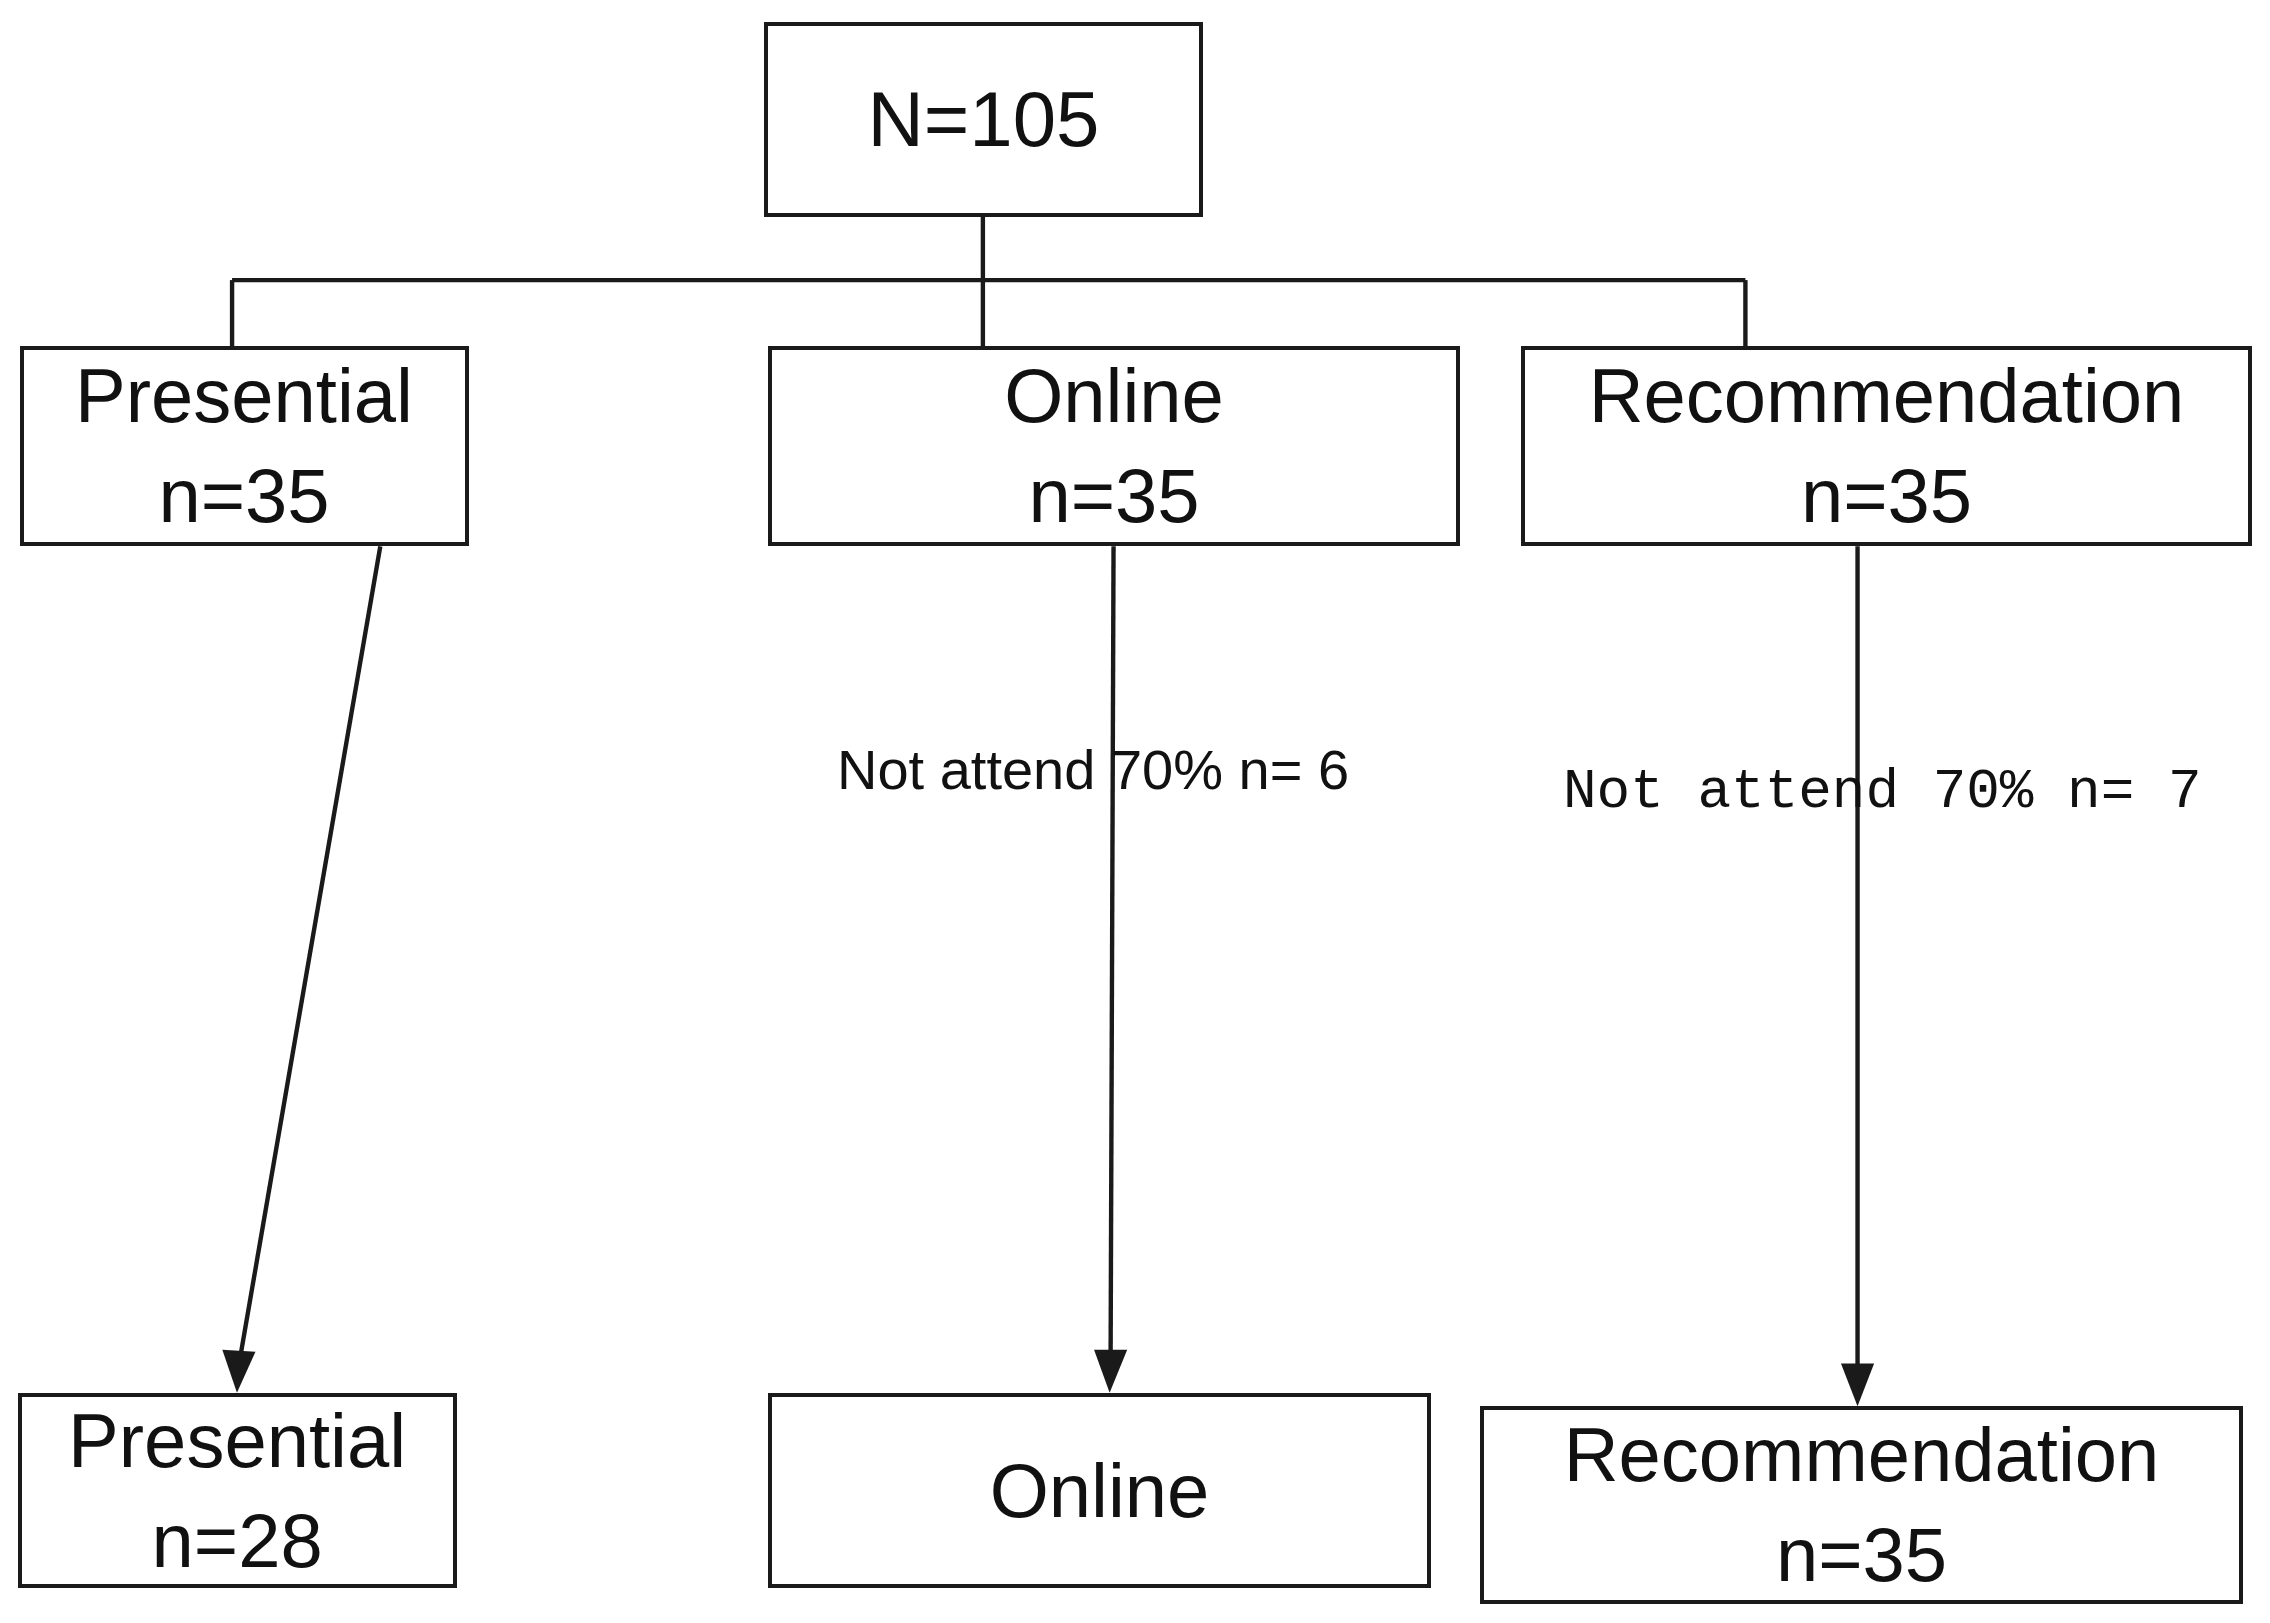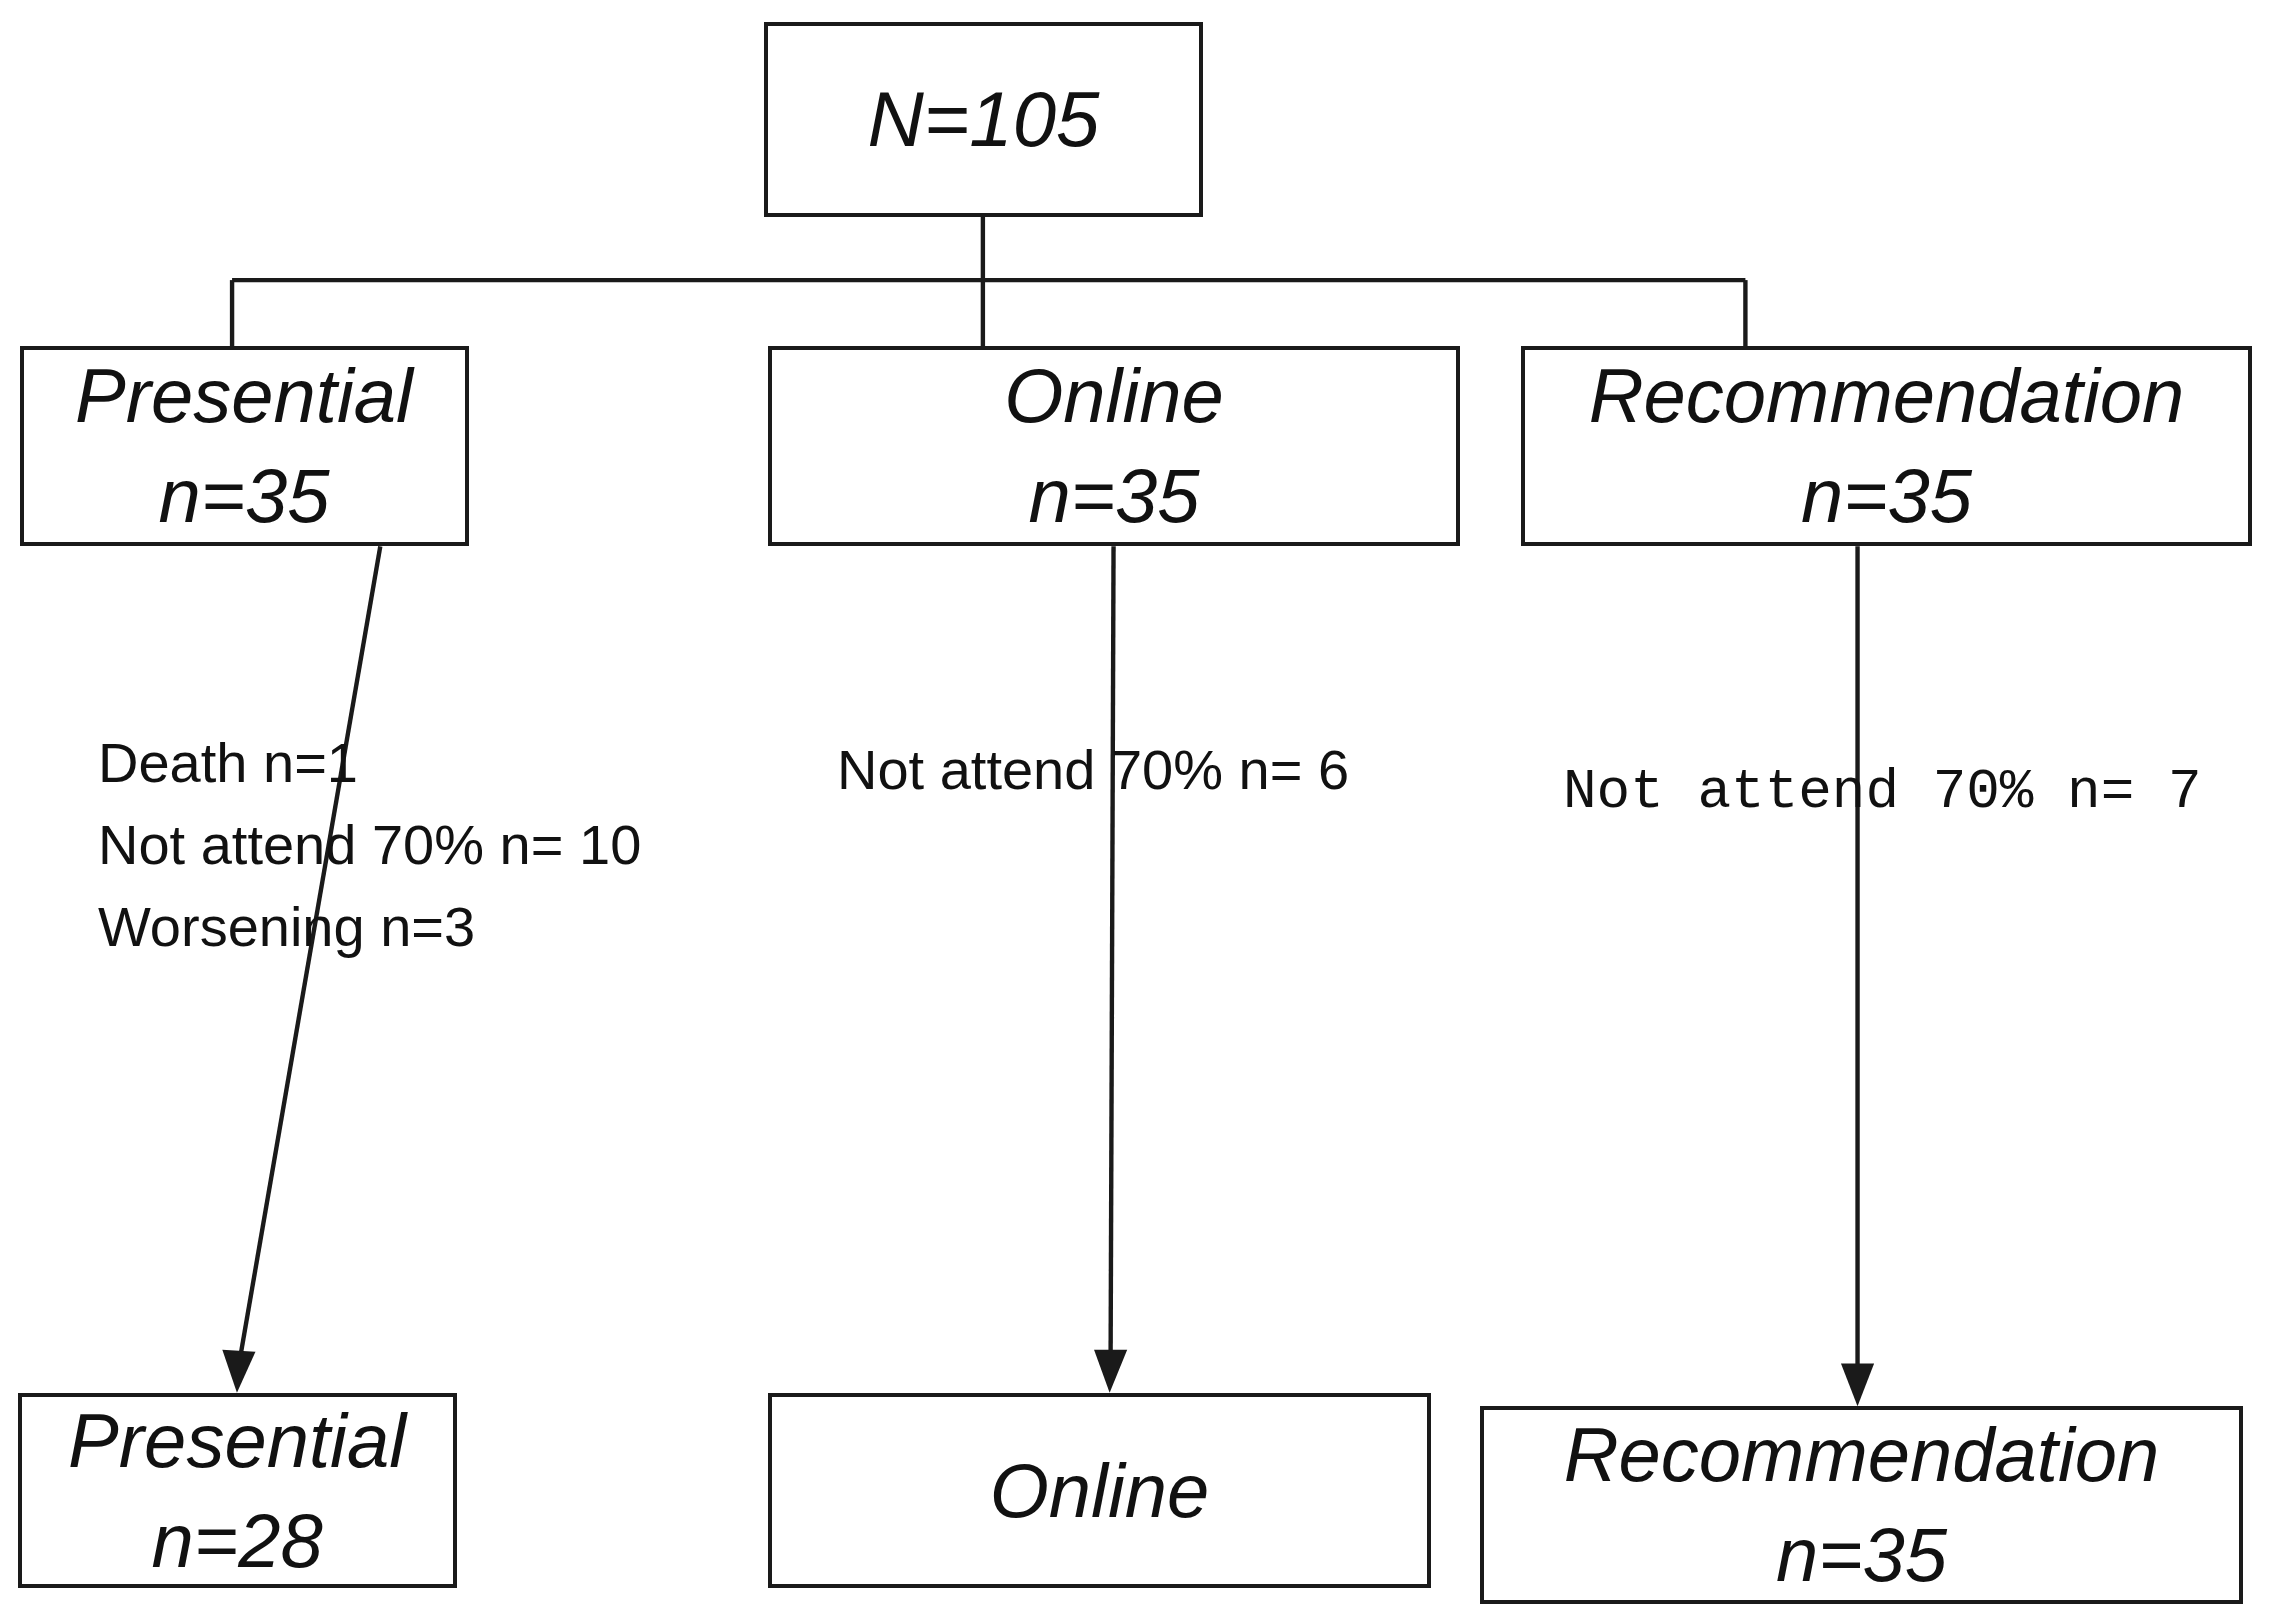--- a/index.html
+++ b/index.html
@@ -40,21 +40,20 @@
     display: flex;
     flex-direction: column;
     align-items: center;
     justify-content: center;
     text-align: center;
   }
   .node .nl {
     font-size: 76px;
     line-height: 100px;
     white-space: nowrap;
-    font-style: italic;
   }
   .node.root .nl {
     font-size: 78px;
   }
   .note {
     position: absolute;
     font-size: 56px;
     line-height: 82px;
     white-space: nowrap;
   }
@@ -108,25 +107,20 @@
   <div class="node" id="node-online-1">
     <div class="nl">Online</div>
     <div class="nl">n=35</div>
   </div>
 
   <div class="node" id="node-recommend-1">
     <div class="nl">Recommendation</div>
     <div class="nl">n=35</div>
   </div>
 
-  <div class="note" id="note-presential">
-    <div>Death n=1</div>
-    <div>Not attend 70% n= 10</div>
-    <div>Worsening n=3</div>
-  </div>
 
   <div class="note" id="note-online">
     <div>Not attend 70% n= 6</div>
   </div>
 
   <div class="note" id="note-recommend">
     <div>Not attend 70% n= 7</div>
   </div>
 
   <div class="node" id="node-presential-2">

